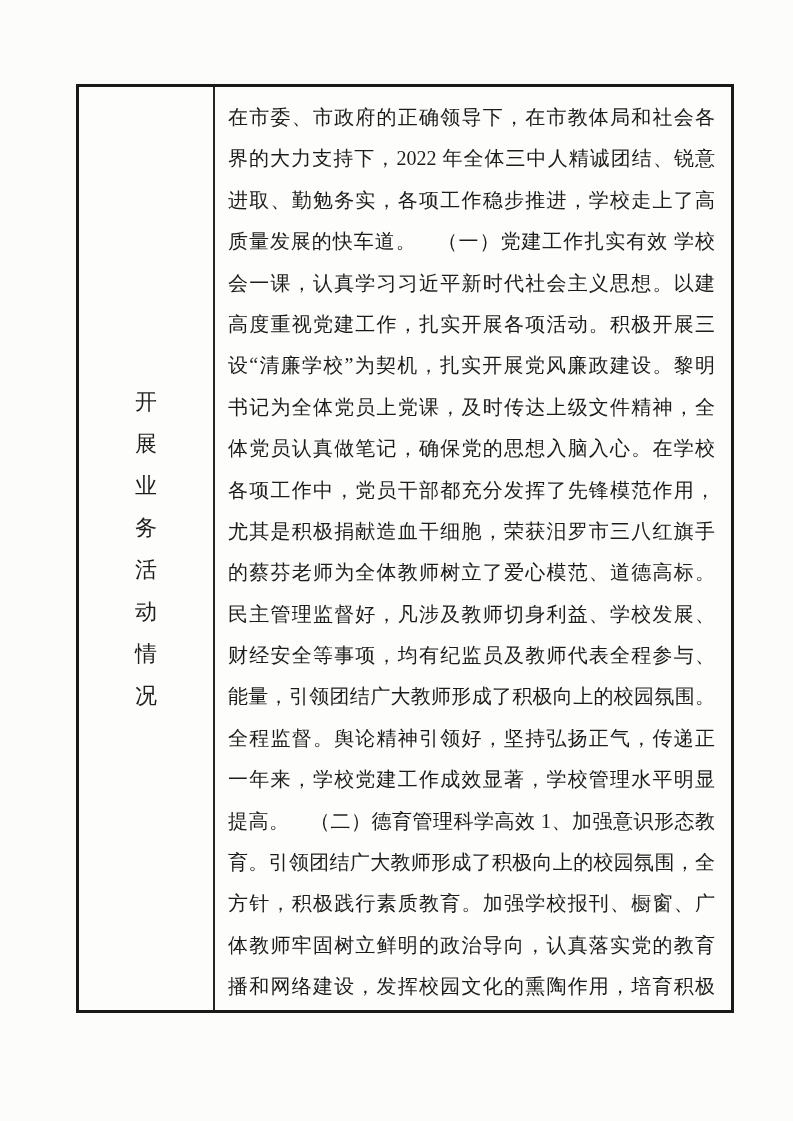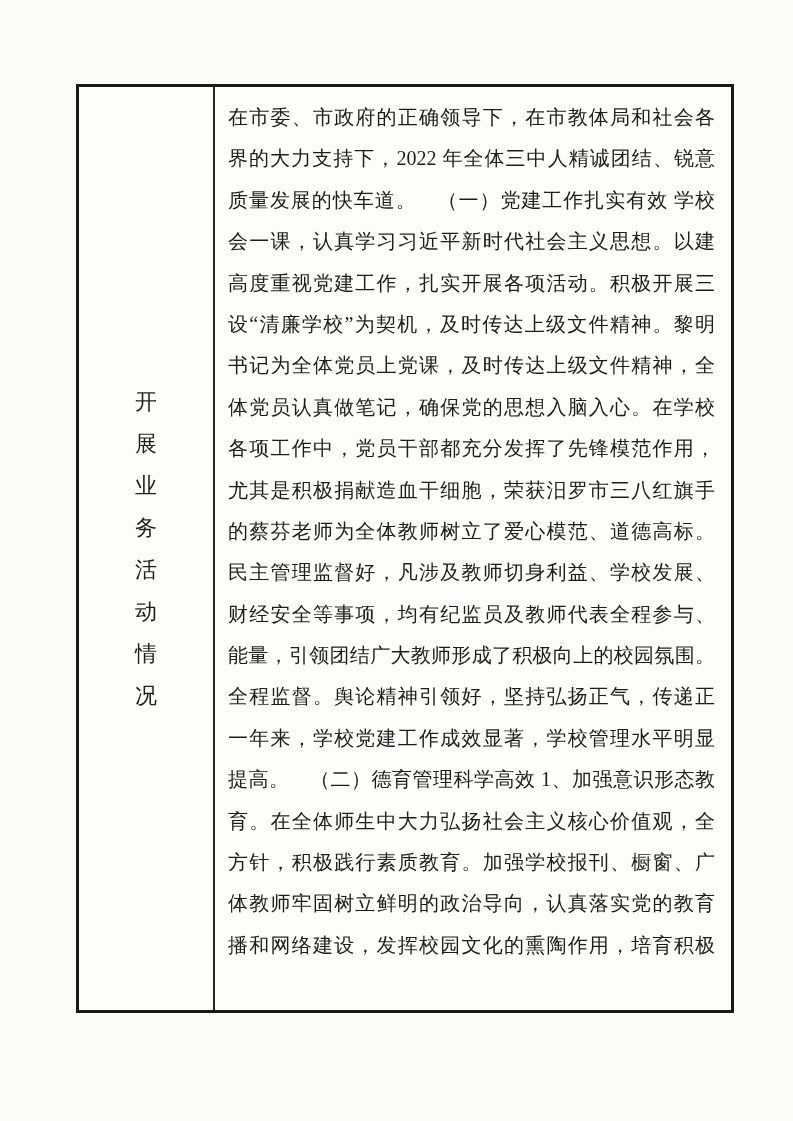--- a/index.html
+++ b/index.html
@@ -82,35 +82,36 @@
           <div class="vchar">活</div>
           <div class="vchar">动</div>
           <div class="vchar">情</div>
           <div class="vchar">况</div>
         </div>
     </div>
     <div class="content-cell">
       <div id="content-lines">
           <div class="tline">在市委、市政府的正确领导下，在市教体局和社会各</div>
           <div class="tline">界的大力支持下，2022 年全体三中人精诚团结、锐意</div>
+          <div class="tline">进取、勤勉务实，各项工作稳步推进，学校走上了高</div>
           <div class="tline">质量发展的快车道。　（一）党建工作扎实有效 学校</div>
           <div class="tline">会一课，认真学习习近平新时代社会主义思想。以建</div>
           <div class="tline">高度重视党建工作，扎实开展各项活动。积极开展三</div>
-          <div class="tline">设“清廉学校”为契机，及时传达上级文件精神。黎明</div>
+          <div class="tline">设“清廉学校”为契机，扎实开展党风廉政建设。黎明</div>
           <div class="tline">书记为全体党员上党课，及时传达上级文件精神，全</div>
           <div class="tline">体党员认真做笔记，确保党的思想入脑入心。在学校</div>
           <div class="tline">各项工作中，党员干部都充分发挥了先锋模范作用，</div>
           <div class="tline">尤其是积极捐献造血干细胞，荣获汨罗市三八红旗手</div>
           <div class="tline">的蔡芬老师为全体教师树立了爱心模范、道德高标。</div>
           <div class="tline">民主管理监督好，凡涉及教师切身利益、学校发展、</div>
           <div class="tline">财经安全等事项，均有纪监员及教师代表全程参与、</div>
           <div class="tline">能量，引领团结广大教师形成了积极向上的校园氛围。</div>
           <div class="tline">全程监督。舆论精神引领好，坚持弘扬正气，传递正</div>
           <div class="tline">一年来，学校党建工作成效显著，学校管理水平明显</div>
           <div class="tline">提高。　（二）德育管理科学高效 1、加强意识形态教</div>
-          <div class="tline">育。在全体师生中大力弘扬社会主义核心价值观，全</div>
+          <div class="tline">育。引领团结广大教师形成了积极向上的校园氛围，全</div>
           <div class="tline">方针，积极践行素质教育。加强学校报刊、橱窗、广</div>
           <div class="tline">体教师牢固树立鲜明的政治导向，认真落实党的教育</div>
           <div class="tline">播和网络建设，发挥校园文化的熏陶作用，培育积极</div>
         </div>
     </div>
   </div>
 </div>
 
 </body></html>

